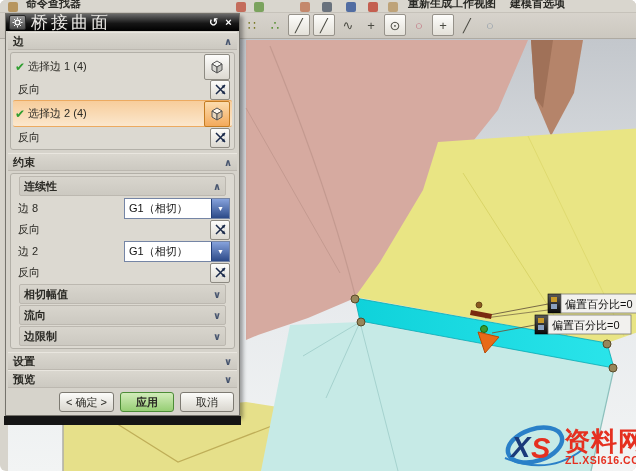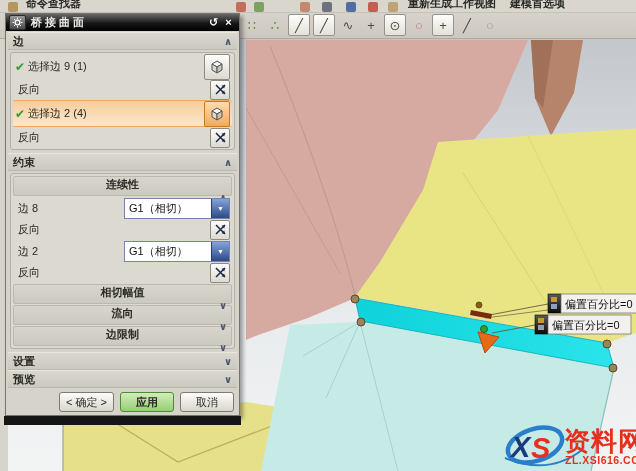--- a/index.html
+++ b/index.html
@@ -1,17 +1,17 @@
 <!DOCTYPE html>
 <html><head>
 <meta charset="utf-8">
 <style>
   html,body{margin:0;padding:0;}
   .screen{position:relative;width:636px;height:471px;overflow:hidden;
-    font-family:"Liberation Sans","DejaVu Sans",sans-serif;background:#d7d4cc;}
+    font-family:"Liberation Sans","DejaVu Sans",sans-serif;background:#d7d4cc;border-radius:6px;}
 
   
   .toolbar{position:absolute;top:0;left:0;width:636px;height:38px;
     background:linear-gradient(#ddd9d2,#ccc8c0);border-bottom:1px solid #aeaaa2;z-index:2;}
   .tb-row1{position:relative;height:12px;overflow:hidden;background:#d9d6ce;border-bottom:1px solid #c6c2ba;}
   .tb-row1 .tb-text{position:absolute;top:-4px;font-size:11px;font-weight:bold;color:#2a2a26;white-space:nowrap;}
   .tb-finder{left:26px;}
   .tb-menus{left:408px;}
   .tb-menus span{margin-right:14px;}
   .tb-mini{position:absolute;top:2px;width:10px;height:10px;border-radius:2px;opacity:.85;}
@@ -27,21 +27,21 @@
 
   
   .viewport{position:absolute;top:38px;left:8px;width:636px;height:433px;z-index:1;}
 
   
   .dialog{position:absolute;left:5px;top:13px;width:233px;height:401px;z-index:6;
     background:#d6d3cb;border:1px solid #75736c;box-shadow:3px 3px 4px rgba(0,0,0,.35);
     display:flex;flex-direction:column;font-size:11px;color:#2b2a25;}
   .dlg-title{height:17px;flex:0 0 17px;display:flex;align-items:center;
     background:linear-gradient(#686868,#161616 55%,#000);color:#eceae6;padding:0 3px;}
-  .dlg-title .ttl{font-weight:bold;letter-spacing:3px;font-size:11px;margin-left:5px;flex:1;}
+  .dlg-title .ttl{font-weight:normal;letter-spacing:3px;font-size:17px;margin-left:5px;flex:1;}
   .ttl-btn{width:15px;height:13px;display:flex;align-items:center;justify-content:center;
     color:#fff;font-size:11px;font-weight:bold;line-height:1;}
   .gear-box{width:15px;height:13px;display:flex;align-items:center;justify-content:center;
     background:linear-gradient(#9a9a9a,#4a4a4a);border:1px solid #2a2a2a;border-radius:2px;}
   .dlg-body{flex:1;display:flex;flex-direction:column;padding:1px 2px;}
   .sec-hdr{height:16px;display:flex;align-items:center;padding:0 5px;font-weight:bold;
     background:linear-gradient(#dad7cf,#ccc9c1);border-bottom:1px solid #bcb8b0;border-top:1px solid #e9e6df;}
   .chev{margin-left:auto;color:#47556f;font-size:10px;font-weight:bold;}
   .grp{background:#dcd9d1;border:1px solid #b3b0a8;border-radius:3px;margin:2px 2px 3px 2px;padding:1px 2px;}
   .row{display:flex;align-items:center;padding:0 2px;}
@@ -49,22 +49,22 @@
   .row-rev{height:21px;font-family:Liberation Serif, serif;}
   .row-dd{height:22px;}
   .row .lbl{margin-left:3px;}
   .check{color:#2f9e2f;font-size:12px;font-weight:bold;}
   .sel2{background:linear-gradient(#f7cd9b,#fbe7cd);border-top:1px solid #ecaa60;border-bottom:1px solid #ecaa60;border-radius:2px;}
   .cube-btn{margin-left:auto;width:24px;height:24px;display:flex;align-items:center;justify-content:center;
     background:linear-gradient(#fdfdfb,#dcd9d1);border:1px solid #8d8a82;border-radius:2px;}
   .cube-btn.orange{background:linear-gradient(#fcdcae,#f3aa5c);border-color:#c47c22;}
   .sq-btn{margin-left:auto;width:18px;height:18px;display:flex;align-items:center;justify-content:center;
     background:linear-gradient(#fdfdfb,#dcd9d1);border:1px solid #8d8a82;border-radius:2px;}
-  .sub-hdr{height:18px;display:flex;align-items:center;font-weight:bold;padding:0 4px;margin:1px 0;
-    background:linear-gradient(#d8d5cd,#ccc9c1);border:1px solid #bcb8b0;border-radius:2px;flex-direction:column;}
+  .sub-hdr{height:18px;display:flex;align-items:center;font-weight:bold;padding:0 4px;margin:1px 6px;
+    background:linear-gradient(#d8d5cd,#ccc9c1);border:1px solid #bcb8b0;border-radius:2px;}
   .dd{margin-left:auto;width:104px;height:19px;display:flex;background:#fff;border:1px solid #7585a5;}
   .dd-txt{flex:1;font-size:11px;padding:2px 3px 0 4px;color:#111;white-space:nowrap;overflow:hidden;}
   .dd-btn{width:17px;display:flex;align-items:center;justify-content:center;color:#fff;font-size:7px;
     background:linear-gradient(#86a2dc,#2c4a88);border-left:1px solid #24407a;}
   .footer{display:flex;justify-content:flex-end;align-items:flex-end;gap:6px;padding:4px 3px 0 0;margin-top:auto;}
   .btn{height:18px;min-width:40px;padding:0 6px;font-size:11px;display:flex;align-items:center;justify-content:center;
     background:linear-gradient(#fcfcfa,#d9d6ce);border:1px solid #7d7a72;border-radius:3px;color:#2b2a25;}
   .btn.apply{background:linear-gradient(#d2ecba,#96ce74);border-color:#4c8c36;font-weight:bold;}
   .dlg-shadow{flex:0 0 9px;background:#151515;margin:3px -2px -1px -2px;}
 </style>
@@ -201,21 +201,21 @@
     <div class="dlg-body">
 
       <div class="sec-hdr">
         <span>边</span>
         <span class="chev">∧</span>
       </div>
 
       <div class="grp">
         <div class="row row-sel">
           <span class="check">✔</span>
-          <span class="lbl">选择边 9 (1)</span>
+          <span class="lbl">选择边 1 (4)</span>
           <span class="cube-btn">
             <svg width="16" height="16" viewBox="0 0 16 16">
               <polygon points="3,5 8,2 13,5 8,8" fill="#f4f4f2" stroke="#555" stroke-width="1"></polygon>
               <polygon points="3,5 8,8 8,14 3,11" fill="#d8d8d4" stroke="#555" stroke-width="1"></polygon>
               <polygon points="13,5 8,8 8,14 13,11" fill="#c2c2be" stroke="#555" stroke-width="1"></polygon>
             </svg>
           </span>
         </div>
         <div class="row row-rev">
           <span class="lbl">反向</span>

